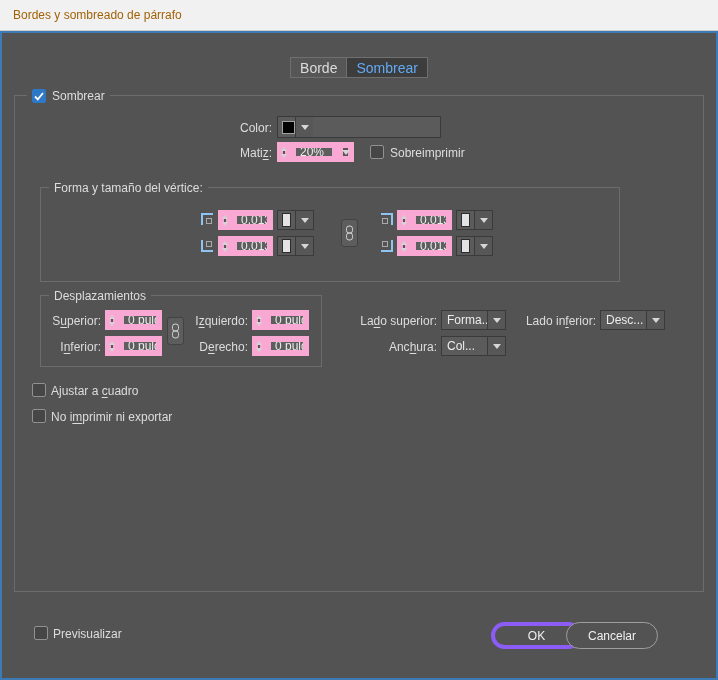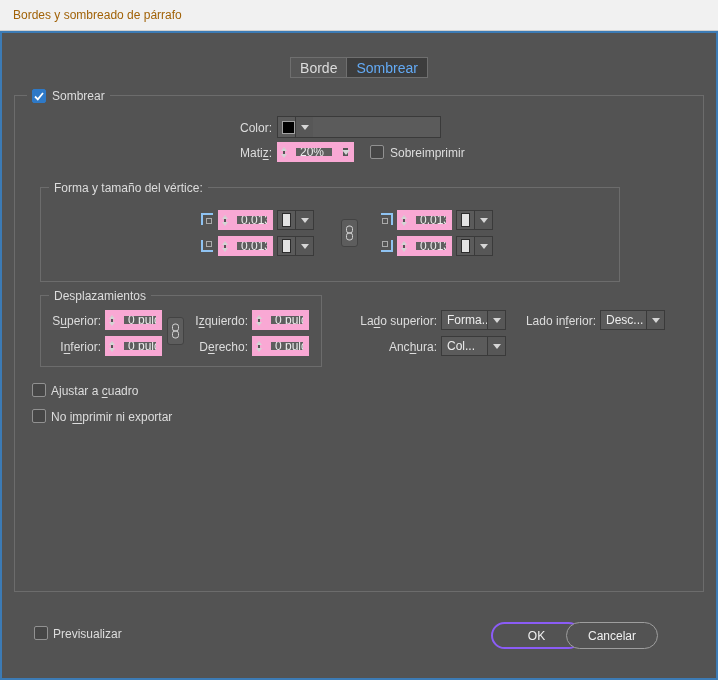--- a/index.html
+++ b/index.html
@@ -29,21 +29,21 @@
   .ddbtn{width:17px;display:flex;align-items:center;justify-content:center}
   .caret{width:0;height:0;border-left:4px solid transparent;border-right:4px solid transparent;border-top:5px solid #d6d6d6}
   .dd{display:flex;height:20px;border:1px solid #3a3a3a;background:#5b5b5b;align-items:stretch}
   .dd .dd-text{flex:1;display:flex;align-items:center;padding:0 5px;font-size:12px;color:#ececec;overflow:hidden;white-space:nowrap}
   .dd .ddseg{width:18px;border-left:1px solid #3a3a3a;background:#575757;display:flex;align-items:center;justify-content:center;flex:none}
   .swatch-area{flex:1;display:flex;align-items:center;justify-content:center}
   .color-swatch{width:13px;height:13px;border:1px solid #a2a2a2;margin:auto 0 auto 4px;flex:none}
   .corner-swatch{width:9px;height:14px;background:#e3e3e3;border:1px solid #2c2c2c}
   .linkbtn{position:absolute;background:#5d5d5d;border:1px solid #434343;border-radius:3px;display:flex;align-items:center;justify-content:center}
   .btn{position:absolute;height:27px;border-radius:13.5px;background:#535353;color:#f0f0f0;font-size:12px;display:flex;align-items:center;justify-content:center;cursor:default}
-  .btn.primary{border:2px solid #8b5cf6}
+  .btn.primary{border:4px solid #8b5cf6}
   .btn.normal{border:1px solid #9e9e9e}
 </style>
 </head>
 <body>
 
 <div class="window">
 
   <div class="titlebar">
     <span class="title">Bordes y sombreado de párrafo</span>
   </div>

